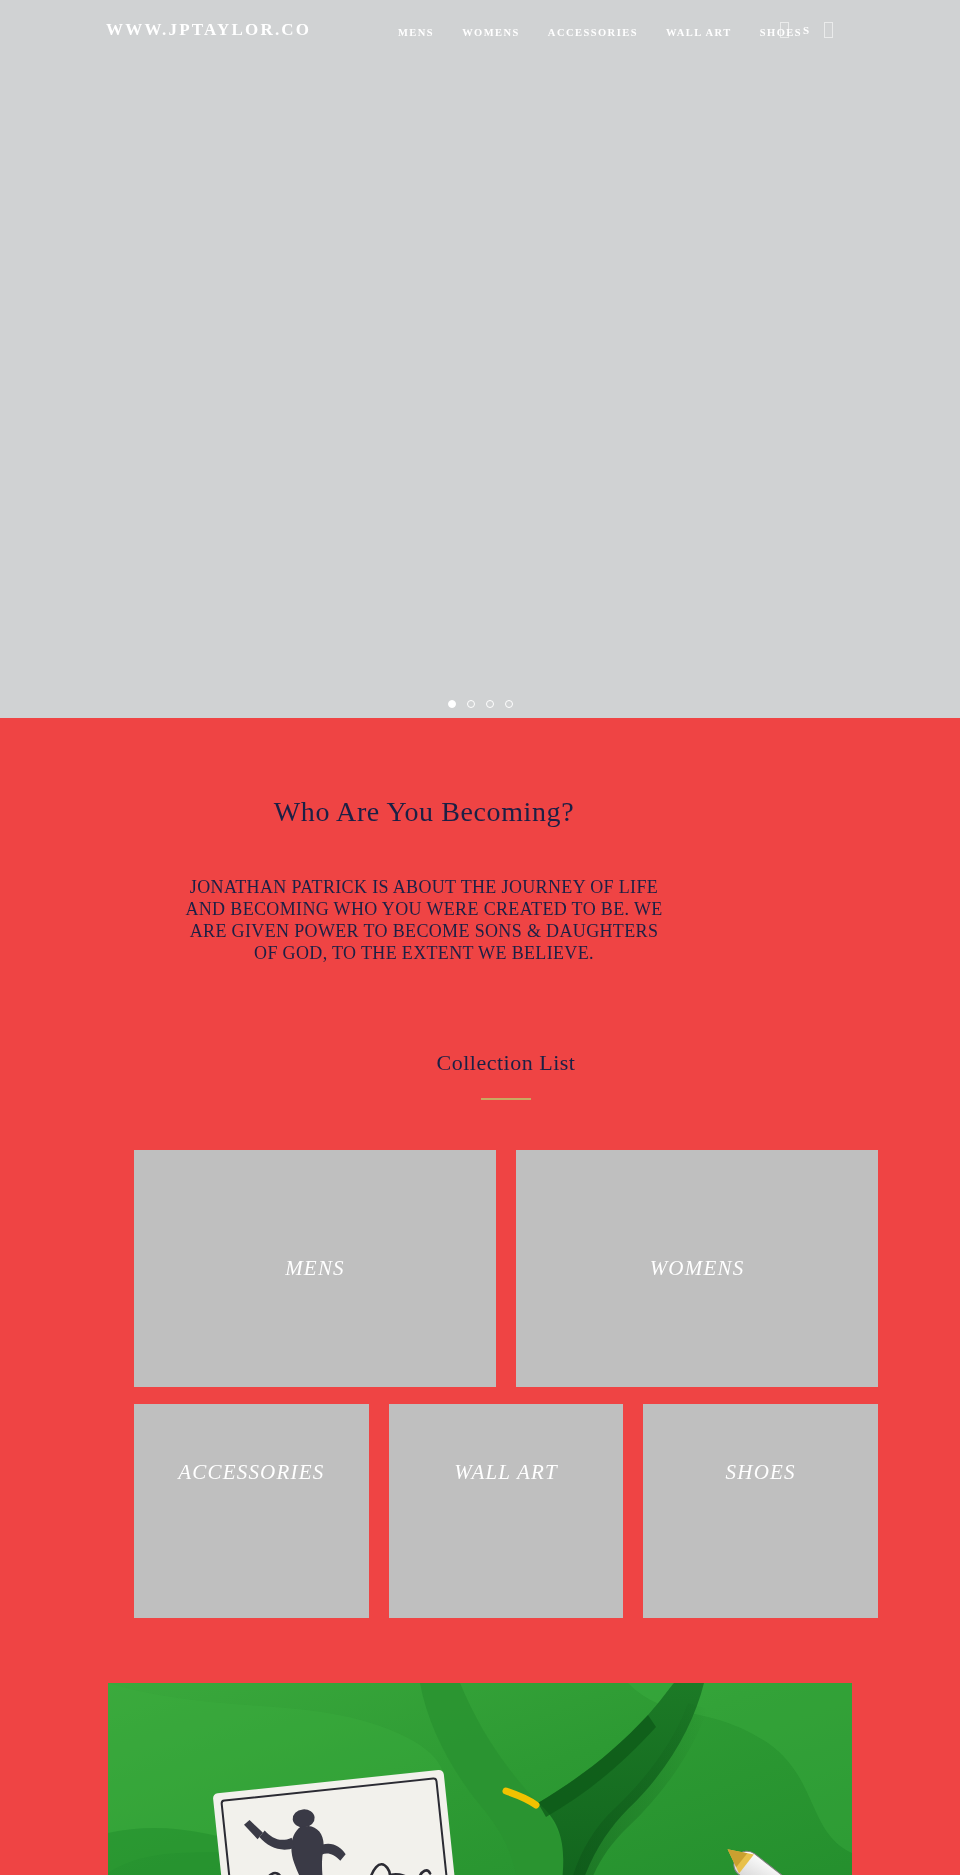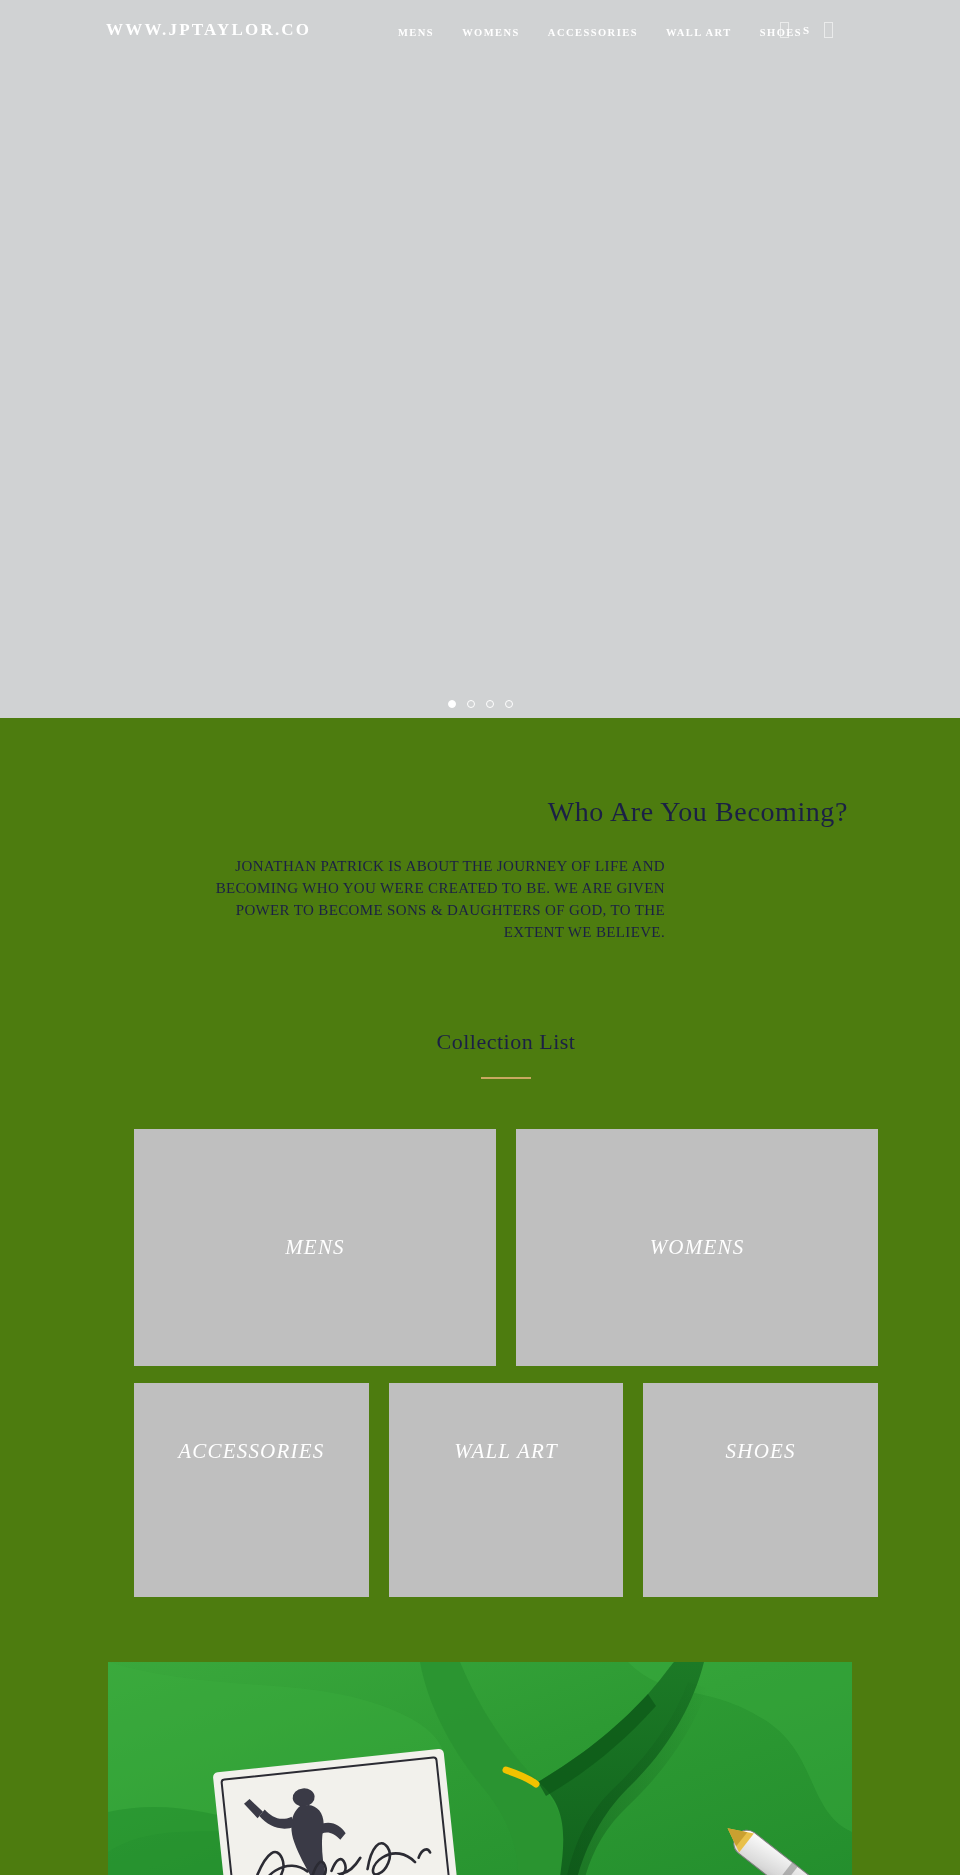--- a/index.html
+++ b/index.html
@@ -9,21 +9,21 @@
     height: 1875px;
     background: #ffffff;
     font-family: "Liberation Serif", serif;
     overflow: hidden;
   }
 
   .page {
     position: relative;
     width: 960px;
     height: 1875px;
-    background: #4d7c0f;
+    background: #ef4444;
   }
 
   
   .hero {
     position: relative;
     width: 960px;
     height: 718px;
     background: #d0d2d3;
   }
 
@@ -113,37 +113,37 @@
     border: 1.2px solid #ffffff;
     background: transparent;
     cursor: pointer;
   }
   .dot.active { background: #ffffff; }
 
   
   .intro {
     width: 848px;
     padding-top: 78px;
-    text-align: right;
+    text-align: center;
   }
 
   .intro-title {
     color: #1b2045;
     font-family: "Liberation Serif", serif;
     font-size: 28px;
     font-weight: 400;
     letter-spacing: 0.6px;
   }
 
   .intro-body {
-    margin: 27px auto 0;
+    margin: 48px auto 0;
     width: 482px;
     color: #1b2045;
     font-family: "Liberation Serif", serif;
-    font-size: 15px;
+    font-size: 18px;
     line-height: 22px;
     letter-spacing: 0.35px;
   }
 
   
   .collection {
     width: 960px;
     padding-top: 86px;
     text-align: center;
     margin-left: 26px;

